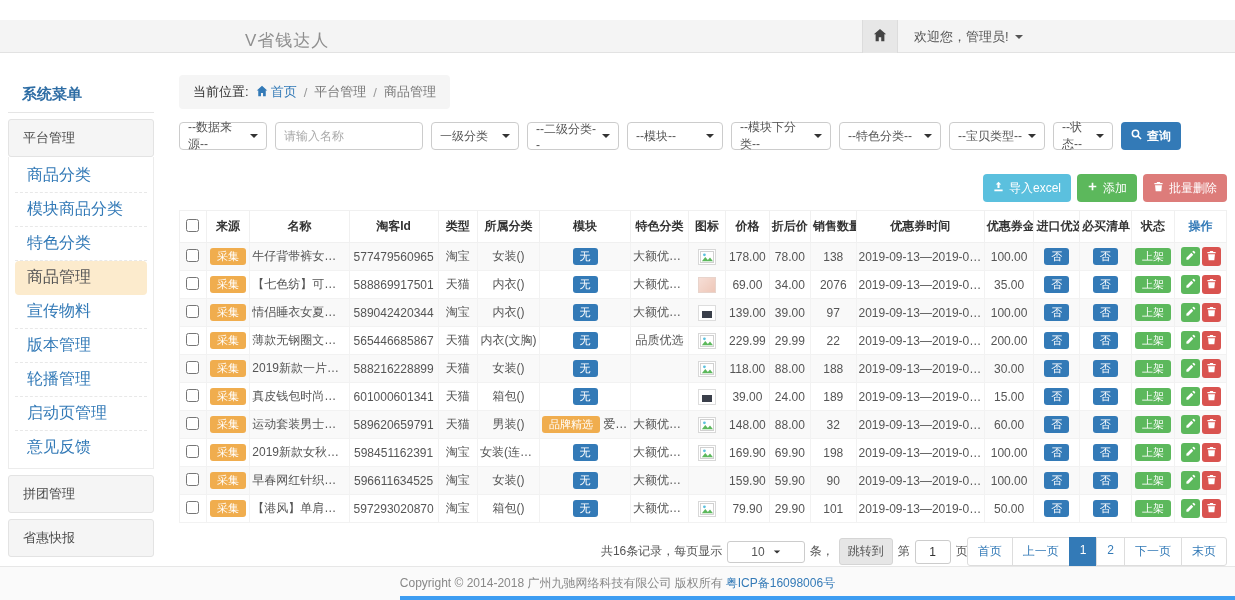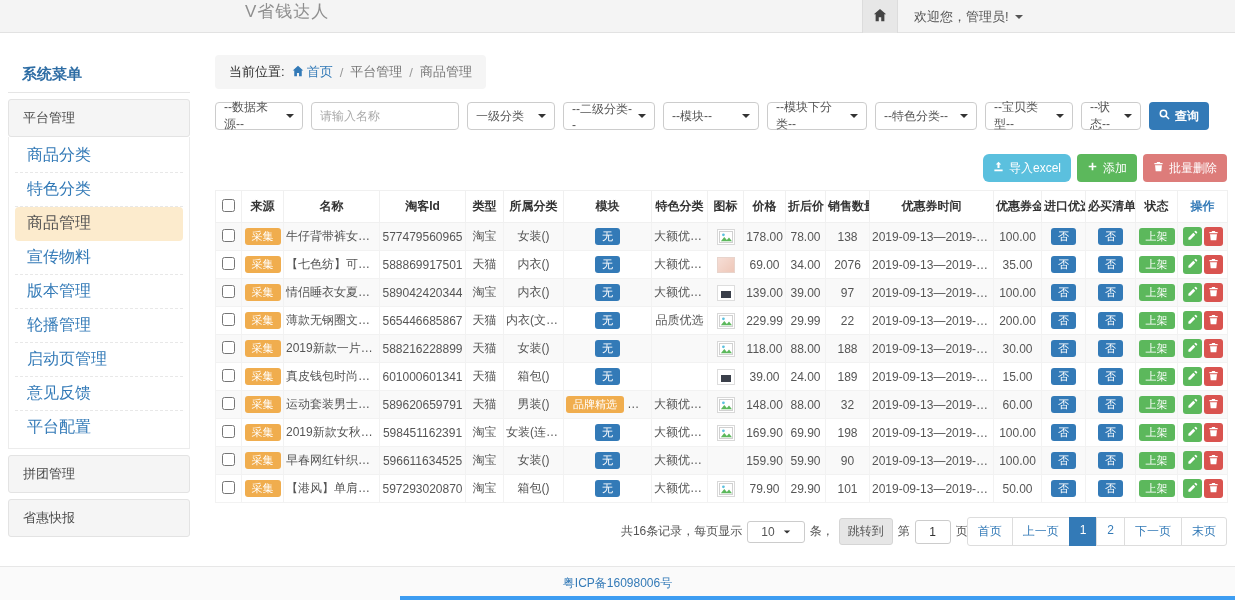--- a/index.html
+++ b/index.html
@@ -1,31 +1,31 @@
 <!DOCTYPE html>
 <html><head>
 <meta charset="utf-8">
 <style>
   * { box-sizing: border-box; margin: 0; padding: 0; }
   html,body { width:1235px; height:600px; overflow:hidden; }
   body { font-family:"Liberation Sans","DejaVu Sans",sans-serif; background:#fff; color:#333; position:relative; font-size:13px; }
 
   
-  .topbar { height:33px; background:#f4f4f4; border-bottom:1px solid #e2e2e2; position:relative; display:flex; align-items:flex-start; }
+  .topbar { height:33px; background:#f4f4f4; border-bottom:1px solid #e2e2e2; position:relative; display:flex; align-items:flex-end;margin-top:20px; }
   .topbar-title { margin-left:245px; font-size:17px; color:#8f8f8f; letter-spacing:1px; }
   .topbar-right { position:absolute; left:862px; top:0; height:33px; display:flex; align-items:center; }
   .home-box { width:36px; height:33px; background:#e7e7e7; border-left:1px solid #dcdcdc; border-right:1px solid #dcdcdc; display:flex; align-items:center; justify-content:center; cursor:pointer; }
   .welcome { margin-left:16px; font-size:13px; color:#555; display:flex; align-items:center; gap:6px; cursor:pointer; }
   .caret-down { width:0; height:0; border-left:4px solid transparent; border-right:4px solid transparent; border-top:4px solid #555; display:inline-block; }
 
   
   .page { display:flex; height:533px; overflow:hidden; }
 
   
-  .sidebar { width:182px; margin:22px 0 0 8px; flex:none; }
+  .sidebar { width:146px; margin:22px 0 0 8px; flex:none; }
   .sidebar-title { color:#2e6da4; font-weight:bold; font-size:15px; padding:10px 14px 8px 14px; border-bottom:1px solid #e5e5e5; }
   .side-group { padding:9px 14px; background:#f5f5f5; border:1px solid #e3e3e3; border-radius:3px; margin-top:6px; color:#4a4a4a; font-size:13px; cursor:pointer; }
   .side-sub { background:#fff; border:1px solid #ececec; border-top:none; padding:2px 6px 4px 6px; }
   .side-sub-item { padding:6px 10px 6px 12px; border-bottom:1px dashed #e8e8e8; color:#337ab7; font-size:16px; cursor:pointer; }
   .side-sub-item:last-child { border-bottom:none; }
   .side-sub-item.active { background:#fcebcd; border-radius:4px; color:#555; border-bottom-color:transparent; }
 
   
   .content { flex:1; margin:22px 8px 0 25px; min-width:0; }
   .breadcrumb { background:#f5f5f5; border-radius:4px; padding:8px 14px; font-size:13px; color:#333; display:inline-flex; gap:7px; align-items:center; }
@@ -34,21 +34,21 @@
   .breadcrumb .muted { color:#777; }
 
   .filters { display:flex; gap:8px; margin-top:13px; align-items:center; }
   .fselect { border:1px solid #ccc; border-radius:4px; height:28px; display:flex; align-items:center; justify-content:space-between; padding:0 8px; font-size:12px; color:#555; background:#fff; cursor:pointer; flex:none; }
   .fselect .caret-down { border-top-color:#333; margin-left:6px; }
   .finput { height:28px; border:1px solid #ccc; border-radius:4px; padding:0 8px; width:148px; font-size:12px; color:#555; }
   .finput::placeholder { color:#aaa; }
 
   .btn { border:none; border-radius:4px; color:#fff; font-size:12px; height:28px; padding:0 10px; display:inline-flex; align-items:center; gap:5px; cursor:pointer; font-family:inherit; }
   .btn-primary { background:#337ab7;font-weight:bold; }
-  .btn-info { background:#5bc0de;border-radius:6px; }
+  .btn-info { background:#5bc0de; }
   .btn-success { background:#5cb85c; }
   .btn-danger-light { background:#dd7c7a; }
 
   .toolbar { display:flex; justify-content:flex-end; gap:6px; margin-top:24px; margin-bottom:8px; }
 
   
   table { width:100%; border-collapse:collapse; table-layout:fixed; font-size:12px; }
   th { padding:7px 2px; font-weight:bold; color:#333; border:1px solid #f0f0f0; background:#fff; white-space:nowrap; overflow:hidden; }
   th.op-head { color:#337ab7; }
   td { padding:4px 2px; text-align:center; vertical-align:middle; color:#555; white-space:nowrap; overflow:hidden; text-overflow:ellipsis; border:1px solid #f2f2f2; height:27px; }
@@ -63,21 +63,21 @@
   .thumb { display:inline-block; width:18px; height:16px; vertical-align:middle; }
   .thumb-pink { background:linear-gradient(135deg,#f6ded6,#eec7b8); border:1px solid #e8d4cc; }
   .thumb-dark { background:#fff; border:1px solid #ddd; position:relative; }
   .thumb-dark::after { content:""; position:absolute; left:3px; right:3px; bottom:2px; top:5px; background:#3a3f4a; }
   .thumb-broken { border:1px solid #d8d8d8; background:#fff; display:inline-flex; align-items:center; justify-content:center; }
   input[type=checkbox] { width:13px; height:13px; cursor:pointer; }
 
   
   .pagination-row { display:flex; justify-content:flex-end; align-items:center; margin-top:14px; font-size:12px; color:#555; }
   .pag-left { display:flex; align-items:center; gap:5px; }
-  .per-page { border:1px solid #ccc; border-radius:3px; padding:3px 13px; display:inline-flex; align-items:center; gap:8px; background:#fff; cursor:pointer; }
+  .per-page { border:1px solid #ccc; border-radius:3px; padding:3px 23px; display:inline-flex; align-items:center; gap:8px; background:#fff; cursor:pointer; }
   .per-page .caret-down { border-top-color:#333; transform:scale(.8); }
   .jump-btn { background:#e6e6e6; border:1px solid #d5d5d5; padding:4px 8px; border-radius:3px; color:#555; cursor:pointer;font-family:Liberation Serif, serif; }
   .jump-input { width:36px; height:24px; border:1px solid #ccc; text-align:center; border-radius:3px; font-size:12px; color:#333; }
   .pager { display:flex; }
   .pg { border:1px solid #ddd; background:#fff; color:#337ab7; padding:5px 10px; margin-left:-1px; cursor:pointer; font-size:12px; }
   .pg:first-child { border-radius:3px 0 0 3px; }
   .pg:last-child { border-radius:0 3px 3px 0; }
   .pg.active { background:#337ab7; color:#fff; border-color:#337ab7; }
 
   
@@ -106,28 +106,28 @@
 </div>
 
 <div class="page">
 
   <aside class="sidebar">
     <div class="sidebar-title">系统菜单</div>
     <div id="sidebar-menu">
         <div class="side-group" style="margin-bottom:0">平台管理</div>
         <div class="side-sub">
           <div class="side-sub-item">商品分类</div>
+          <div class="side-sub-item">模块商品分类</div>
           <div class="side-sub-item">特色分类</div>
           <div class="side-sub-item active">商品管理</div>
           <div class="side-sub-item">宣传物料</div>
           <div class="side-sub-item">版本管理</div>
           <div class="side-sub-item">轮播管理</div>
           <div class="side-sub-item">启动页管理</div>
           <div class="side-sub-item">意见反馈</div>
-          <div class="side-sub-item">平台配置</div>
         </div>
         <div class="side-group">拼团管理</div>
         <div class="side-group">省惠快报</div>
       </div>
   </aside>
 
   <main class="content">
     <div>
       <div class="breadcrumb">
         <span>当前位置:</span>
@@ -163,21 +163,21 @@
           <span class="caret-down"></span>
         </div>
       <div class="fselect" style="width:100px">
           <span>--模块下分类--</span>
           <span class="caret-down"></span>
         </div>
       <div class="fselect" style="width:102px">
           <span>--特色分类--</span>
           <span class="caret-down"></span>
         </div>
-      <div class="fselect" style="width:88px">
+      <div class="fselect" style="width:96px">
           <span>--宝贝类型--</span>
           <span class="caret-down"></span>
         </div>
       <div class="fselect" style="width:60px">
           <span>--状态--</span>
           <span class="caret-down"></span>
         </div>
       <button class="btn btn-primary">
         <span><svg width="11" height="11" viewBox="0 0 16 16" fill="none" stroke="#fff" stroke-width="2.2">
               <circle cx="6.5" cy="6.5" r="4.6"></circle>
@@ -591,15 +591,16 @@
           <span class="pg active">1</span>
           <span class="pg">2</span>
           <span class="pg">下一页</span>
           <span class="pg">末页</span>
         </div>
     </div>
   </main>
 </div>
 
 <div class="footer">
+  <span>Copyright © 2014-2018 广州九驰网络科技有限公司 版权所有</span>
   <span class="icp">粤ICP备16098006号</span>
 </div>
 <div class="bottom-bar"></div>
 
 </body></html>

